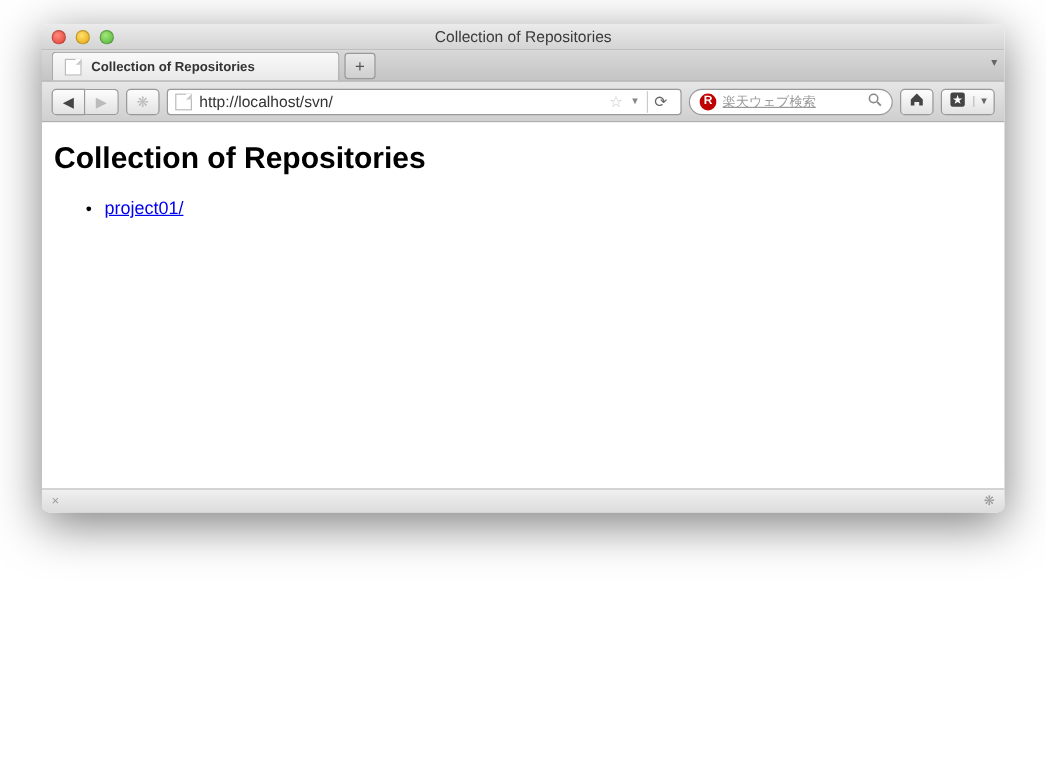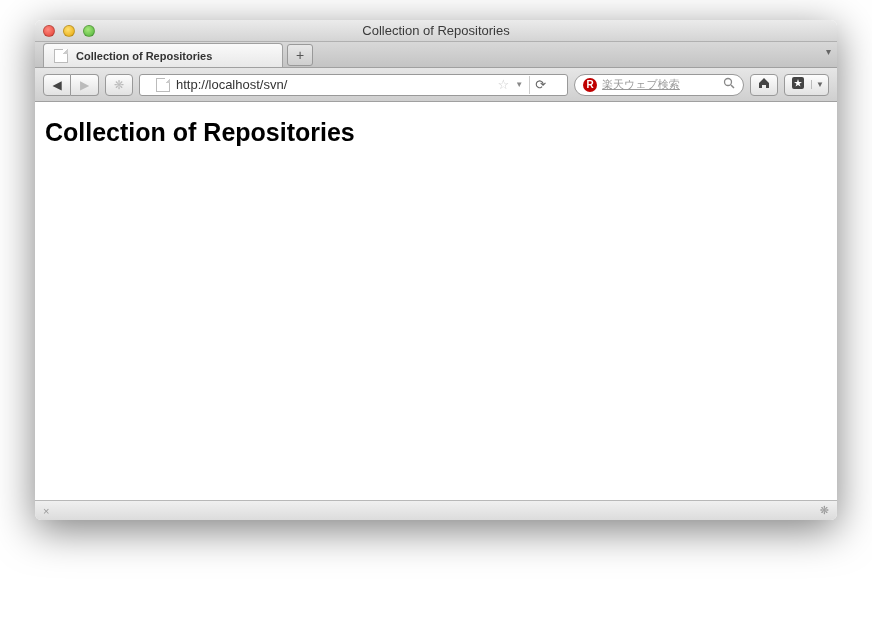--- a/index.html
+++ b/index.html
@@ -8,21 +8,21 @@
       background: #fff;
       width: 872px;
       height: 640px;
       position: relative;
     }
     .window {
       position: absolute;
       top: 20px;
       left: 35px;
       width: 802px;
-      height: 500px;
+      height: 407px;
       background: #fff;
       border-radius: 6px;
       box-shadow: 0 10px 40px rgba(0,0,0,0.5);
       overflow: hidden;
       display: flex;
       flex-direction: column;
     }
     .titlebar {
       height: 22px;
       background: linear-gradient(to bottom, #ebebeb, #d4d4d4);
@@ -139,21 +139,21 @@
     .navbtn.single { border-radius: 4px; }
     .navbtn.disabled { color: #bbb; }
     .urlbar {
       flex: 1;
       height: 22px;
       background: #fff;
       border: 1px solid #999;
       border-radius: 3px;
       display: flex;
       align-items: center;
-      padding: 0 16px;
+      padding: 0 6px;
       gap: 6px;
       font-size: 12px;
     }
     .urlbar .page-icon {
       width: 14px; height: 14px;
       background: #fff;
       border: 1px solid #bbb;
       position: relative;
       flex-shrink: 0;
     }
@@ -349,20 +349,25 @@
             <rect x="1" y="1" width="12" height="12" rx="2" fill="#444"></rect>
             <path d="M7 3 L8 6 L11 6 L8.5 7.8 L9.5 10.5 L7 9 L4.5 10.5 L5.5 7.8 L3 6 L6 6 Z" fill="#fff"></path>
           </svg>
       </span>
       <span class="dd">▼</span>
     </div>
   </div>
 
   <div class="content">
     <h2>Collection of Repositories</h2>
+    <ul>
+      <li>
+        <a href="#">project01/</a>
+      </li>
+    </ul>
   </div>
 
   <div class="statusbar">
     <span>×</span>
     <span>❋</span>
   </div>
 
 </div>
 
 </body></html>

